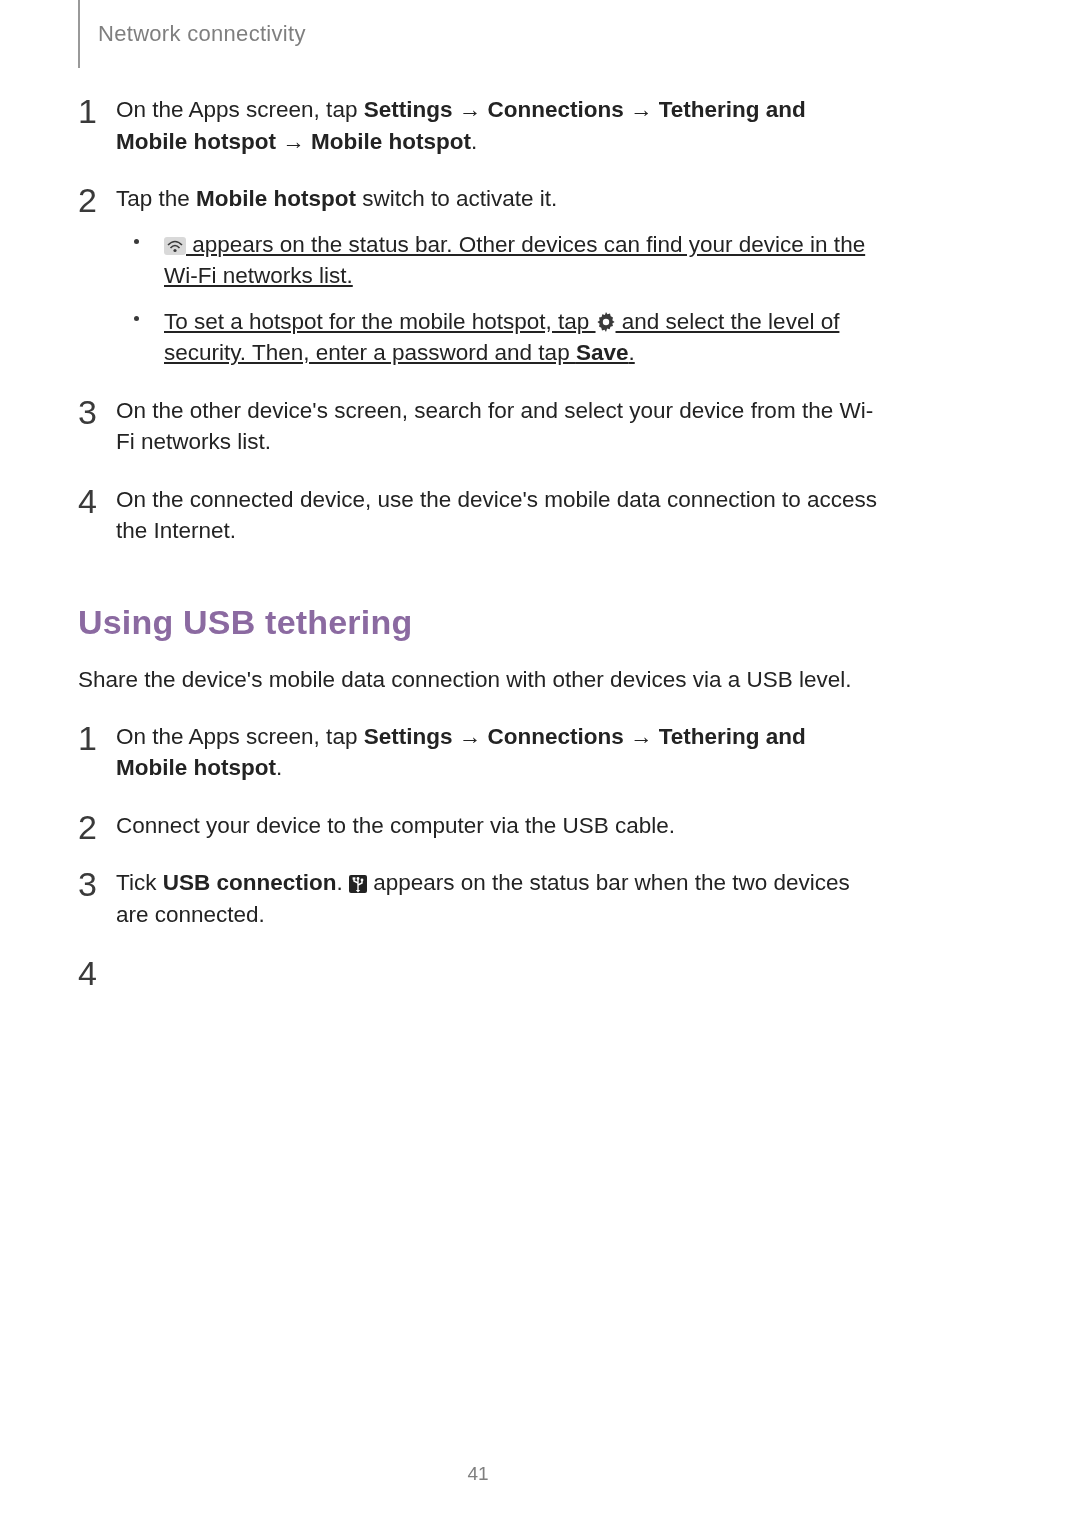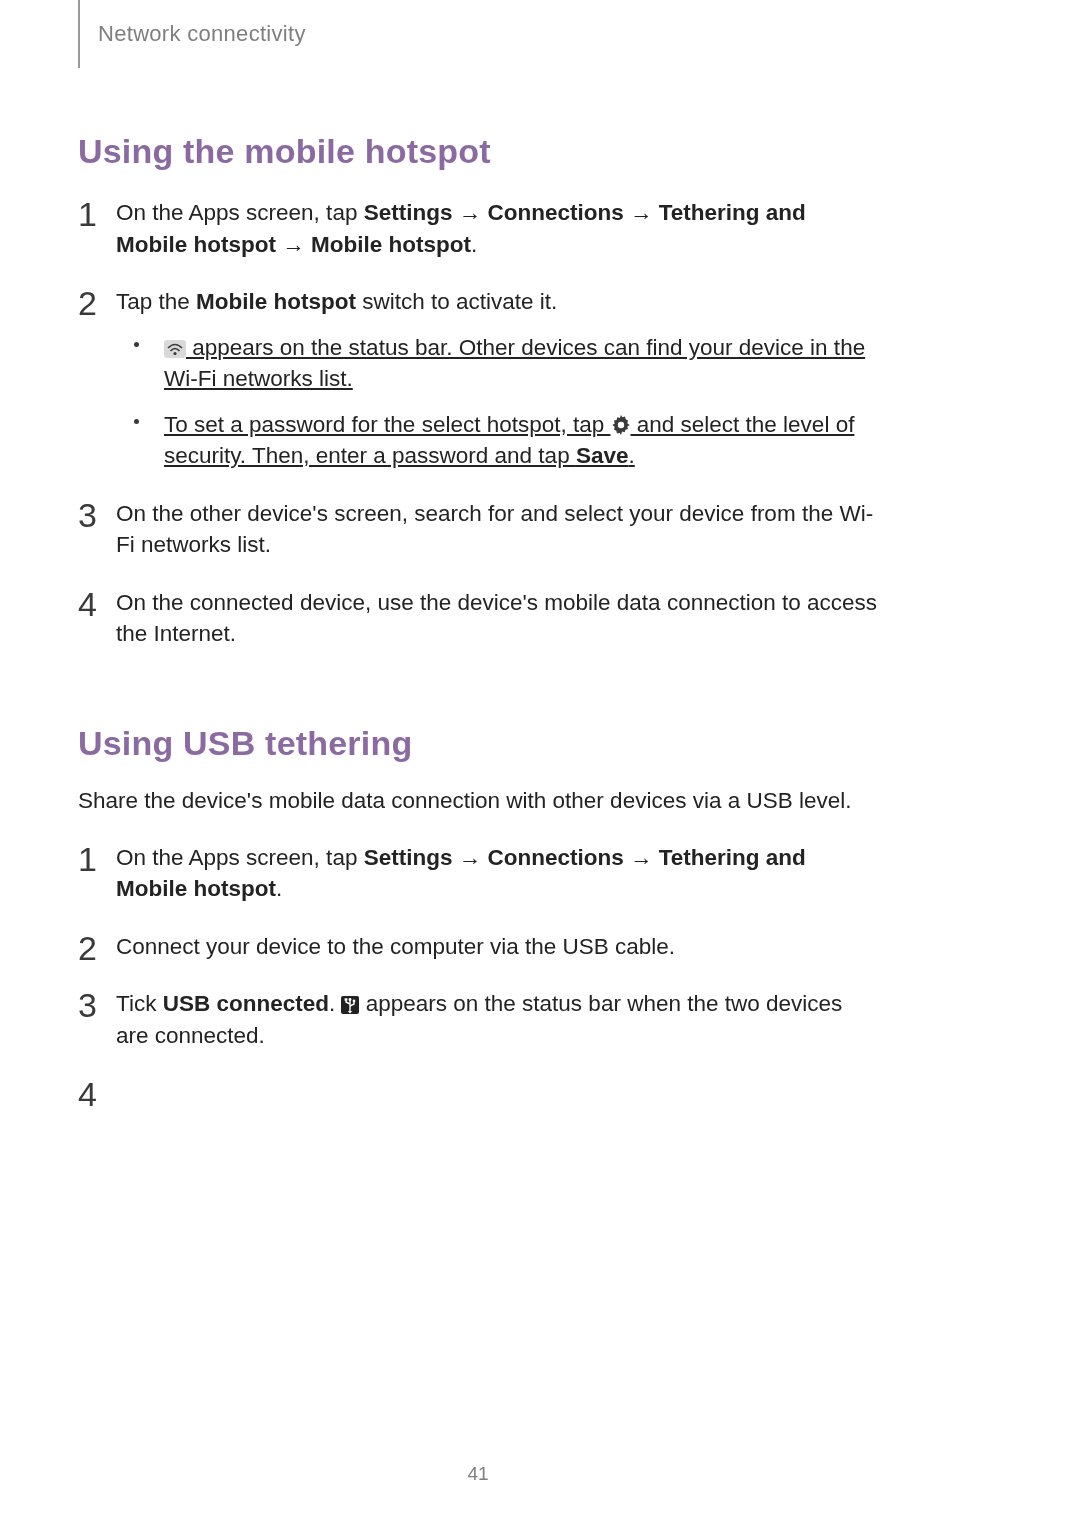--- a/index.html
+++ b/index.html
@@ -5,21 +5,21 @@
   * { box-sizing: border-box; margin: 0; padding: 0; }
   html, body { width: 1080px; height: 1527px; background: #fff; font-family: "Segoe UI", "Helvetica Neue", Arial, sans-serif; color: #232323; }
   .page { position: relative; width: 956px; height: 1527px; padding: 0 78px; }
 
   .header-region { display: flex; align-items: center; height: 68px; }
   .header-tab { width: 2px; height: 68px; background: #999; margin-right: 18px; }
   .breadcrumb { font-size: 22px; color: #7f7f7f; font-weight: 400; letter-spacing: 0.3px; }
 
   h2.section { color: #8b6aa1; font-size: 34px; font-weight: 700; letter-spacing: 0.2px; }
   .section-1 { margin-top: 64px; }
-  .section-2 { margin-top: 74px; }
+  .section-2 { margin-top: 56px; }
 
   p.intro { font-size: 22.5px; line-height: 1.38; margin-top: 22px; color: #232323; font-weight: 400; }
 
   ol.steps { list-style: none; margin-top: 18px; }
   ol.steps > li { position: relative; padding-left: 38px; margin-top: 26px; font-size: 22.5px; line-height: 1.4; }
   ol.steps > li .num { position: absolute; left: 0; top: -6px; font-size: 34px; font-weight: 400; color: #3a3a3a; font-family: "Segoe UI Light", "Helvetica Neue", Arial, sans-serif; }
   ol.steps strong { font-weight: 700; }
 
   ul.sub { list-style: none; margin-top: 14px; margin-left: 18px; text-decoration: underline; }
   ul.sub > li { position: relative; padding-left: 30px; margin-top: 14px; font-size: 22.5px; line-height: 1.4; }
@@ -33,21 +33,20 @@
 </head>
 <body>
 
 <div class="page">
 
   <div class="header-region">
     <div class="header-tab"></div>
     <div class="breadcrumb">Network connectivity</div>
   </div>
 
-  <h2 class="section section-1">Using the mobile hotspot</h2>
 
   <ol class="steps">
     <li>
       <span class="num">1</span>
       <span><span>On the Apps screen, tap </span><strong>Settings</strong><span> → </span><strong>Connections</strong><span> → </span><strong>Tethering and Mobile hotspot</strong><span> → </span><strong>Mobile hotspot</strong><span>.</span></span>
     </li>
 
     <li>
       <span class="num">2</span>
       <span><span>Tap the </span><strong>Mobile hotspot</strong><span> switch to activate it.</span></span>
@@ -58,21 +57,21 @@
             <svg width="22" height="18" viewBox="0 0 22 18">
                 <rect x="0" y="0" width="22" height="18" rx="3" fill="#d9d9d9"></rect>
                 <path d="M4 8 Q11 1 18 8" fill="none" stroke="#3a3a3a" stroke-width="1.6"></path>
                 <path d="M6.5 11 Q11 6 15.5 11" fill="none" stroke="#3a3a3a" stroke-width="1.6"></path>
                 <circle cx="11" cy="13.5" r="1.6" fill="#3a3a3a"></circle>
               </svg>
           </span><span> appears on the status bar. Other devices can find your device in the Wi-Fi networks list.</span>
         </li>
         <li>
           <span class="dot"></span>
-          <span>To set a password for the select hotspot, tap </span><span class="icon">
+          <span>To set a hotspot for the mobile hotspot, tap </span><span class="icon">
             <svg width="20" height="20" viewBox="0 0 20 20">
                 <path fill="#3a3a3a" d="M10 0l1.4 2.3 2.6-.7.7 2.6L17 5.6l-.7 2.6L18.6 10l-2.3 1.4.7 2.6-2.6.7-.7 2.6-2.6-.7L10 20l-1.4-2.3-2.6.7-.7-2.6L3 14.4l.7-2.6L1.4 10l2.3-1.4L3 5.6l2.6-.7.7-2.6 2.6.7z"></path>
                 <circle cx="10" cy="10" r="3.2" fill="#fff"></circle>
               </svg>
           </span><span> and select the level of security. Then, enter a password and tap </span><strong>Save</strong><span>.</span>
         </li>
       </ul>
     </li>
 
     <li>
@@ -93,21 +92,21 @@
     <li>
       <span class="num">1</span>
       <span><span>On the Apps screen, tap </span><strong>Settings</strong><span> → </span><strong>Connections</strong><span> → </span><strong>Tethering and Mobile hotspot</strong><span>.</span></span>
     </li>
     <li>
       <span class="num">2</span>
       <span>Connect your device to the computer via the USB cable.</span>
     </li>
     <li>
       <span class="num">3</span>
-      <span><span>Tick </span><strong>USB connected</strong><span>. </span><span class="icon">
+      <span><span>Tick </span><strong>USB connection</strong><span>. </span><span class="icon">
         <svg width="18" height="18" viewBox="0 0 18 18">
               <rect x="0" y="0" width="18" height="18" rx="2" fill="#222"></rect>
               <circle cx="9" cy="3.5" r="1.4" fill="#fff"></circle>
               <path d="M9 3.5 V15" stroke="#fff" stroke-width="1.4"></path>
               <path d="M9 8 L5 6 V4" stroke="#fff" stroke-width="1.4" fill="none"></path>
               <rect x="3.6" y="2.3" width="2.8" height="2.4" fill="#fff"></rect>
               <path d="M9 10 L13 8 V6" stroke="#fff" stroke-width="1.4" fill="none"></path>
               <circle cx="13" cy="5" r="1.4" fill="#fff"></circle>
               <path d="M6.8 15 h4.4 l-2.2 2.4 z" fill="#fff"></path>
             </svg>

